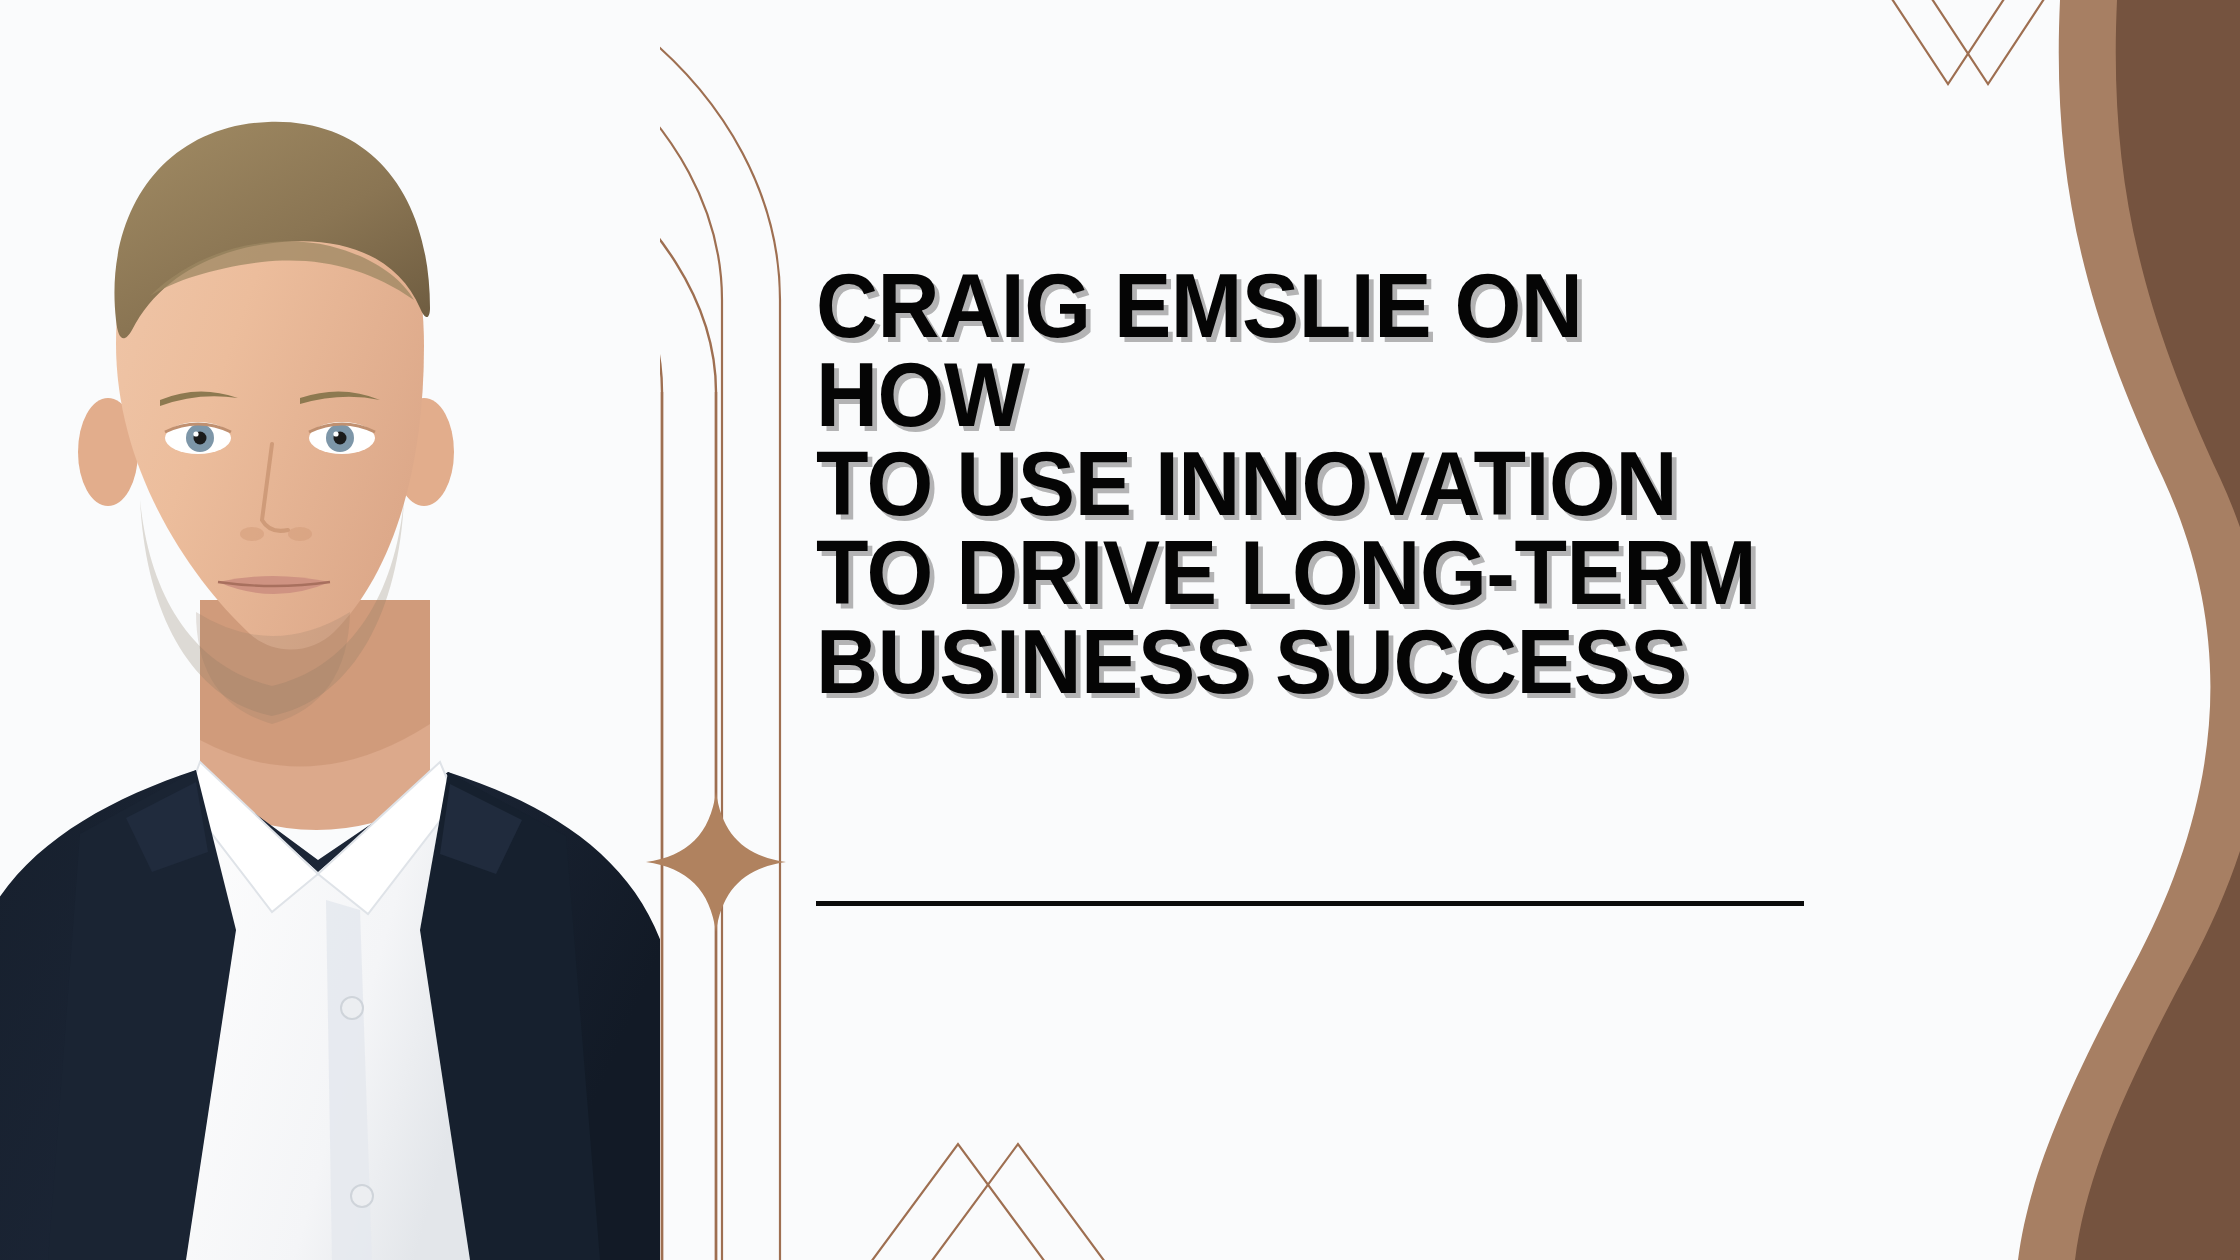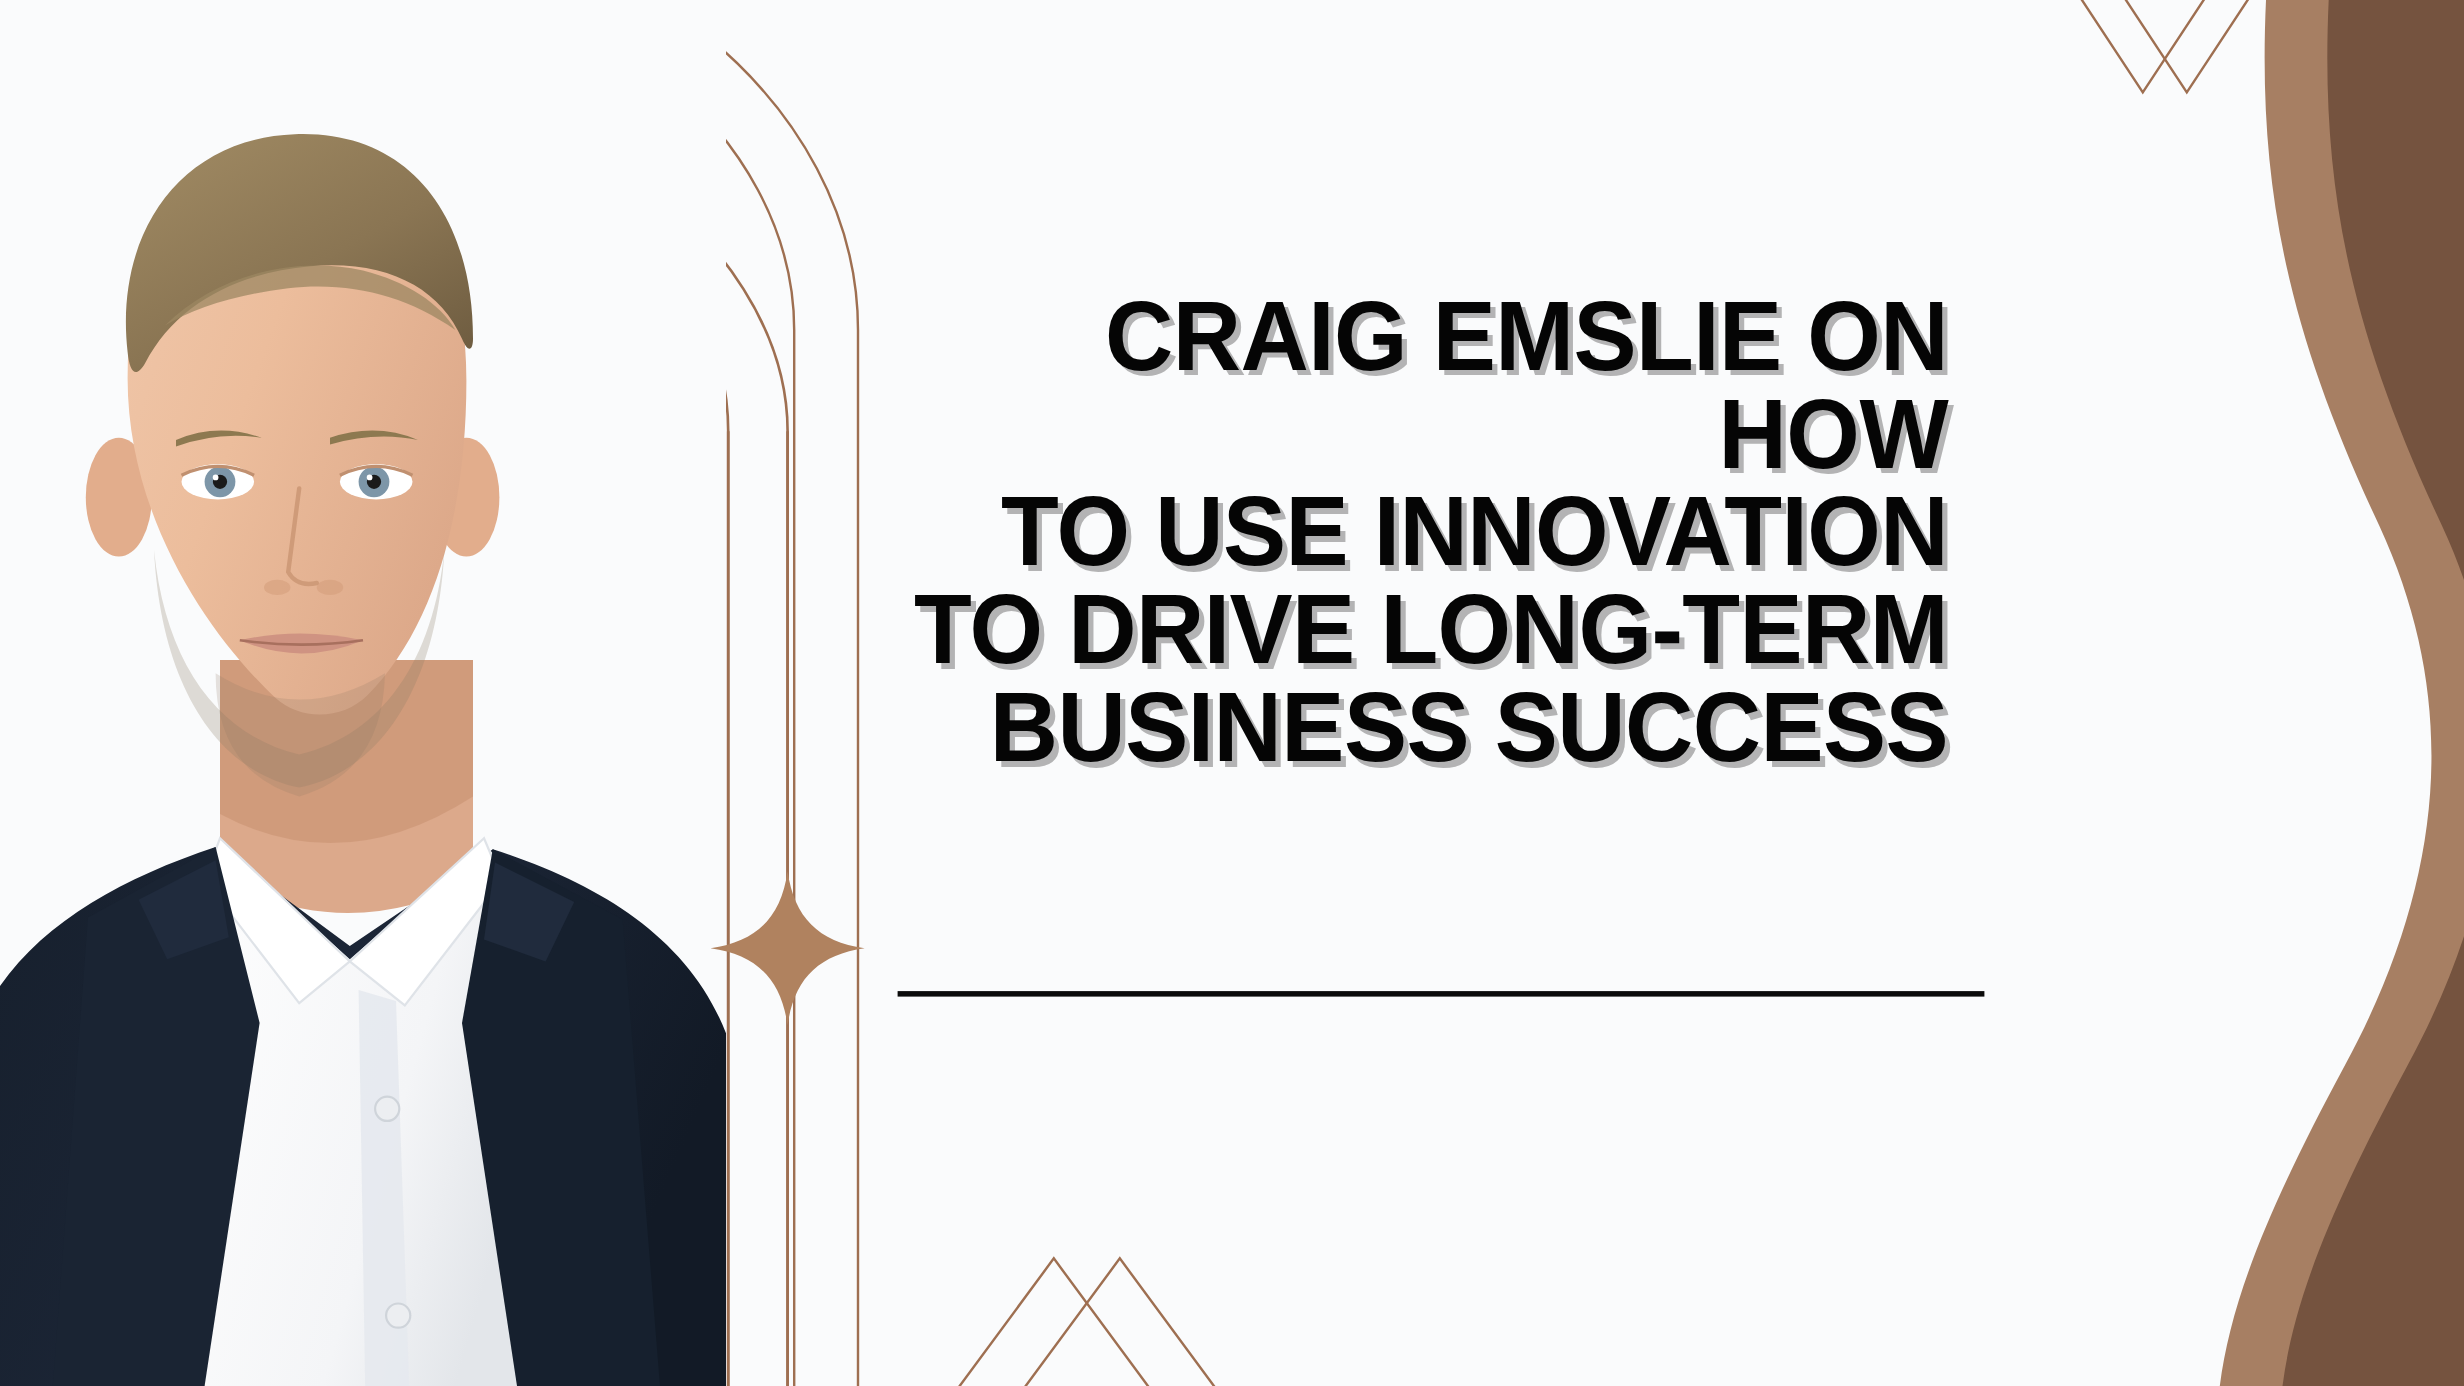--- a/index.html
+++ b/index.html
@@ -10,21 +10,20 @@
     background:#ffffff;
     font-family:"Liberation Sans", sans-serif;
   }
 
   #banner {
     position:relative;
     width:2240px;
     height:1260px;
     background:#fafbfc;
     overflow:hidden;
-    text-align:right;
   }
 
   
   .layer-svg {
     position:absolute;
     top:0; left:0;
     width:2240px;
     height:1260px;
     pointer-events:none;
   }

